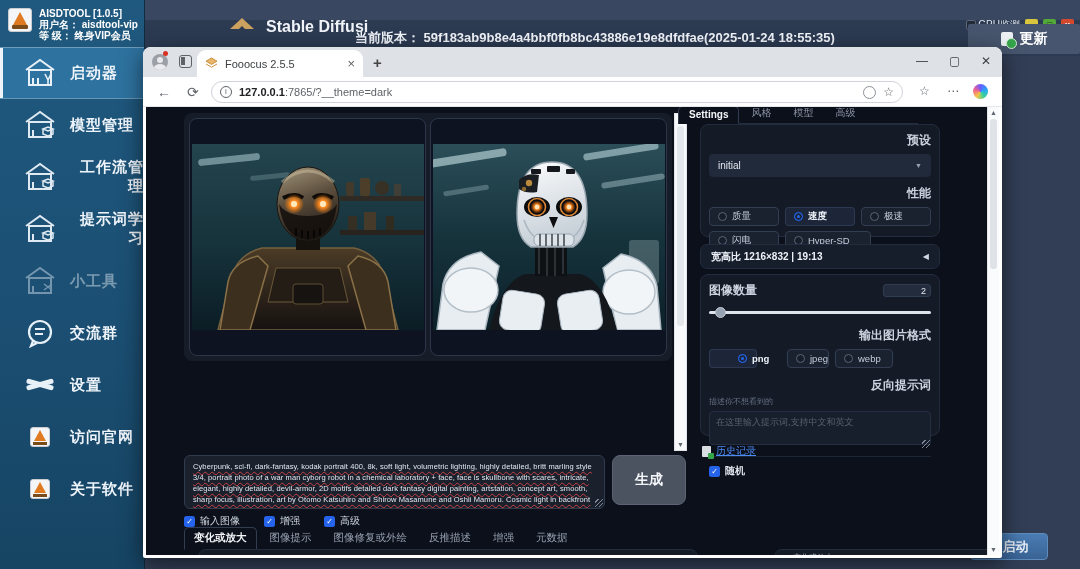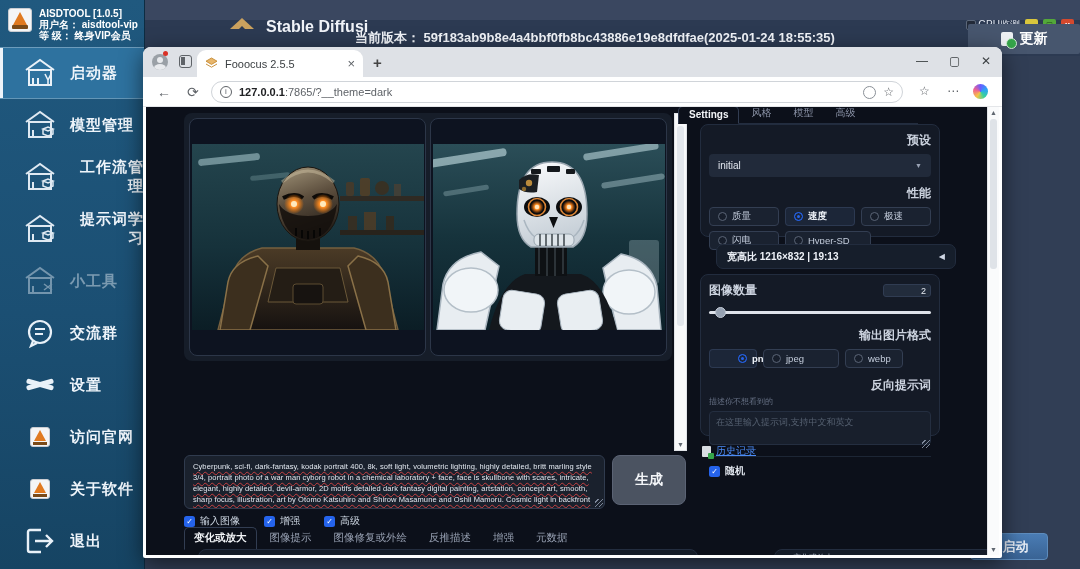--- a/index.html
+++ b/index.html
@@ -128,21 +128,21 @@
   .dd-value { color:#e2e7ef; font-size:10px; flex:1; }
   .dd-caret { color:#9aa3b5; font-size:7px; }
   .pillrow { display:flex; gap:6px; margin-top:5px; }
   .pill { height:19px; background:#1a2230; border:1px solid #333e52; border-radius:4px; display:flex; align-items:center; gap:5px; padding:0 8px; }
   .radio { width:9px; height:9px; border:1.5px solid #5b6577; border-radius:50%; flex:none; background:#12182356; }
   .pill.sel { border-color:#41507077; background:#1c2638; }
   .pill.sel .radio { border-color:#2563eb; background:#2563eb; box-shadow:inset 0 0 0 2px #1c2638; }
   .pill .plabel { color:#c3ccdb; font-size:9.5px; }
   .pill.sel .plabel { color:#eef2f8; font-weight:bold; }
 
-  .aspectbar { position:absolute; left:570px; top:137px; width:240px; height:25px; background:#161e2b; border:1px solid #222c3e; border-radius:7px;
+  .aspectbar { position:absolute; left:554px; top:137px; width:240px; height:25px; background:#161e2b; border:1px solid #222c3e; border-radius:7px;
     display:flex; align-items:center; padding:0 10px; gap:5px; }
   .aspect-main { color:#eef2f8; font-size:10px; font-weight:bold; flex:1; }
   .aspect-caret { color:#cfd6e4; font-size:8px; }
 
   .cntrow { display:flex; align-items:center; justify-content:space-between; }
   .numbox { width:48px; height:13px; background:#222c3c; border:1px solid #303c52; border-radius:3px; color:#e5e9f0; font-size:9px;
     text-align:right; padding:0 4px; line-height:12px; }
   .slider { position:relative; margin-top:8px; height:11px; }
   .slider .track { position:absolute; left:0; right:0; top:4px; height:3px; background:#dfe3ea; border-radius:2px; }
   .slider .handle { position:absolute; left:6px; top:0; width:11px; height:11px; border-radius:50%; background:#97a2b2; border:1px solid #c6cdd8; }
@@ -277,29 +277,20 @@
       <span class="sb-ico">
           <span class="logo-ico"></span>
         </span>
       <span class="sb-label">访问官网</span>
     </div>
     <div class="sb-item">
       <span class="sb-ico">
           <span class="logo-ico"></span>
         </span>
       <span class="sb-label">关于软件</span>
-    </div>
-    <div class="sb-item">
-      <span class="sb-ico">
-          <svg width="30" height="28" viewBox="0 0 30 28" fill="none" stroke="#e9f1f8" stroke-width="2.4">
-            <path d="M16 3 h-11 a2 2 0 0 0 -2 2 v18 a2 2 0 0 0 2 2 h11"></path>
-            <path d="M10 14 h17 M21 8 l6 6 -6 6"></path>
-          </svg>
-        </span>
-      <span class="sb-label">退出</span>
     </div>
   </div>
 
   <div class="browser">
     <div class="tabstrip">
       <span class="profile-ico"></span>
       <span class="profile-dot"></span>
       <span class="tabpreview-ico"></span>
       <div class="tab">
         <svg width="13" height="13" viewBox="0 0 13 13">
@@ -546,21 +537,21 @@
         <div class="slider">
           <span class="track"></span>
           <span class="handle"></span>
         </div>
         <div class="flabel" style="margin-top:9px;">输出图片格式</div>
         <div class="pillrow">
           <span class="pill sel" style="width:48px;padding-left:28px;">
               <span class="radio"></span>
               <span class="plabel">png</span>
             </span>
-          <span class="pill" style="width:76px;">
+          <span class="pill" style="width:42px;margin-left:24px;">
               <span class="radio"></span>
               <span class="plabel">jpeg</span>
             </span>
           <span class="pill" style="width:58px;">
               <span class="radio"></span>
               <span class="plabel">webp</span>
             </span>
         </div>
         <div class="flabel" style="margin-top:9px;">反向提示词</div>
         <div class="fhint">描述你不想看到的</div>

